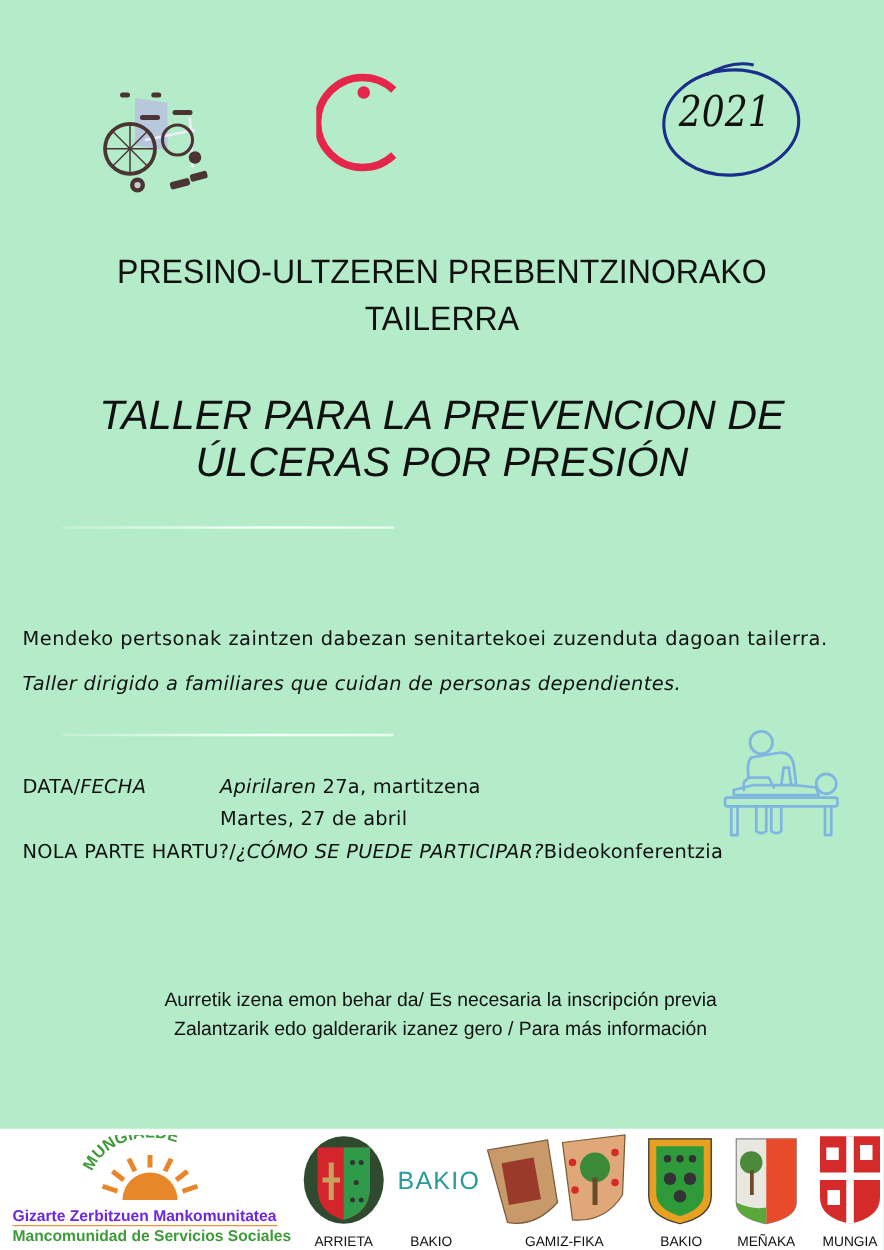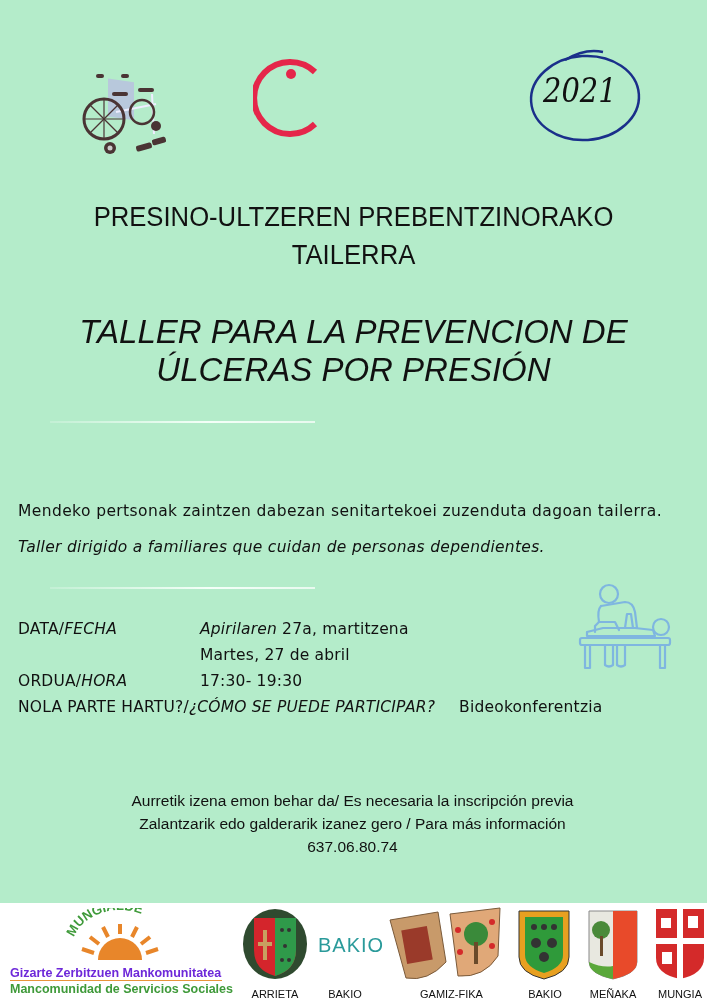--- a/index.html
+++ b/index.html
@@ -11,21 +11,21 @@
   .year { left:525px; top:42px; width:120px; height:105px; }
   .year-text { position:absolute; left:18px; top:28px; font-family:"DejaVu Serif", serif; font-style:italic; font-size:34px; color:#111; transform:scaleX(0.85); transform-origin:left; }
   .title-eu { left:0; width:707px; top:198px; text-align:center; font-size:27px; line-height:38px; transform:scaleX(0.95); }
   .title-es { left:0; width:707px; top:313px; text-align:center; font-size:33px; font-style:italic; line-height:38px; }
   .divider { height:2px; background:linear-gradient(90deg, rgba(255,255,255,0.2), #f4fff8 60%, rgba(255,255,255,0.7)); }
   .div1 { left:50px; top:421px; width:265px; }
   .div2 { left:50px; top:587px; width:265px; }
   .desc-eu { left:18px; width:670px; top:458px; font-family:"DejaVu Sans", sans-serif; font-size:15.5px; line-height:30px; text-align:justify; text-align-last:left; letter-spacing:0.4px;margin-top:38px; }
   .desc-es { left:18px; top:538px; font-family:"DejaVu Sans", sans-serif; font-style:italic; font-size:15.5px; letter-spacing:0.3px; }
   .info { left:18px; top:616px; font-family:"DejaVu Sans", sans-serif; font-size:15.5px; line-height:26px; letter-spacing:0.2px; }
-  .info .row { display:flex; white-space:nowrap;gap:24px; }
+  .info .row { display:flex; white-space:nowrap; }
   .info .lbl { width:158px; }
   .info .val { }
   .it { font-style:italic; }
   .massage { left:575px; top:580px; width:100px; height:92px; }
   .contact { left:0; width:705px; top:789px; text-align:center; font-size:15.5px; line-height:23px; }
   .footer { left:0; top:903px; width:707px; height:97px; background:#ffffff; }
   .mungialde { left:10px; top:908px; width:220px; height:90px; }
   .mg-text1 { position:absolute; left:0; top:58px; font-weight:bold; font-size:12.5px; color:#6d28d9; white-space:nowrap; }
   .mg-text2 { position:absolute; left:0; top:74px; font-weight:bold; font-size:12.5px; color:#3f9a3a; white-space:nowrap; }
   .mg-line { position:absolute; left:0; top:72px; width:212px; height:1px; background:#e8943a; }
@@ -94,24 +94,20 @@
 <div class="abs info">
   <div class="row">
     <span class="lbl"><span>DATA/</span><span class="it">FECHA</span></span>
     <span class="val"><span class="it">Apirilaren</span><span> 27a, martitzena</span></span>
   </div>
   <div class="row">
     <span class="lbl"></span>
     <span class="val">Martes, 27 de abril</span>
   </div>
   <div class="row">
-    <span class="lbl"><span>ORDUA/</span><span class="it">HORA</span></span>
-    <span class="val">17:30- 19:30</span>
-  </div>
-  <div class="row">
     <span><span>NOLA PARTE HARTU?/</span><span class="it">¿CÓMO SE PUEDE PARTICIPAR?</span></span>
     <span style="">Bideokonferentzia</span>
   </div>
 </div>
 
 <div class="abs massage">
   <svg width="100" height="92" viewBox="0 0 100 92" fill="none" stroke="#7fb6e0" stroke-width="2.2" stroke-linejoin="round" stroke-linecap="round">
     <circle cx="34" cy="14" r="9"></circle>
     <path d="M26 26 L50 22 Q58 22 60 32 L62 48 L58 48 L56 34 L52 34 L50 48"></path>
     <path d="M26 26 Q22 30 24 42 L40 42 L44 50"></path>
@@ -122,21 +118,20 @@
     <path d="M10 65 L10 88 L15 88 L15 65"></path>
     <path d="M85 65 L85 88 L90 88 L90 65"></path>
     <path d="M30 65 L30 85 Q34 88 38 85 L38 65"></path>
     <path d="M42 65 L42 85 Q46 88 50 85 L50 65"></path>
   </svg>
 </div>
 
 <div class="abs contact">
   <div>Aurretik izena emon behar da/ Es necesaria la inscripción previa</div>
   <div>Zalantzarik edo galderarik izanez gero / Para más información</div>
-  <div>637.06.80.74</div>
 </div>
 
 <div class="abs footer"></div>
 
 <div class="abs mungialde">
   <svg class="abs" style="left:50px;top:0" width="120" height="56" viewBox="0 0 120 56">
     <defs>
         <path id="arc" d="M 12 40 A 48 38 0 0 1 108 40"></path>
       </defs>
     <text font-family="Liberation Sans, sans-serif" font-weight="bold" font-size="13" fill="#3f9a3a"><textPath href="#arc" startOffset="8%">MUNGIALDE</textPath></text>

